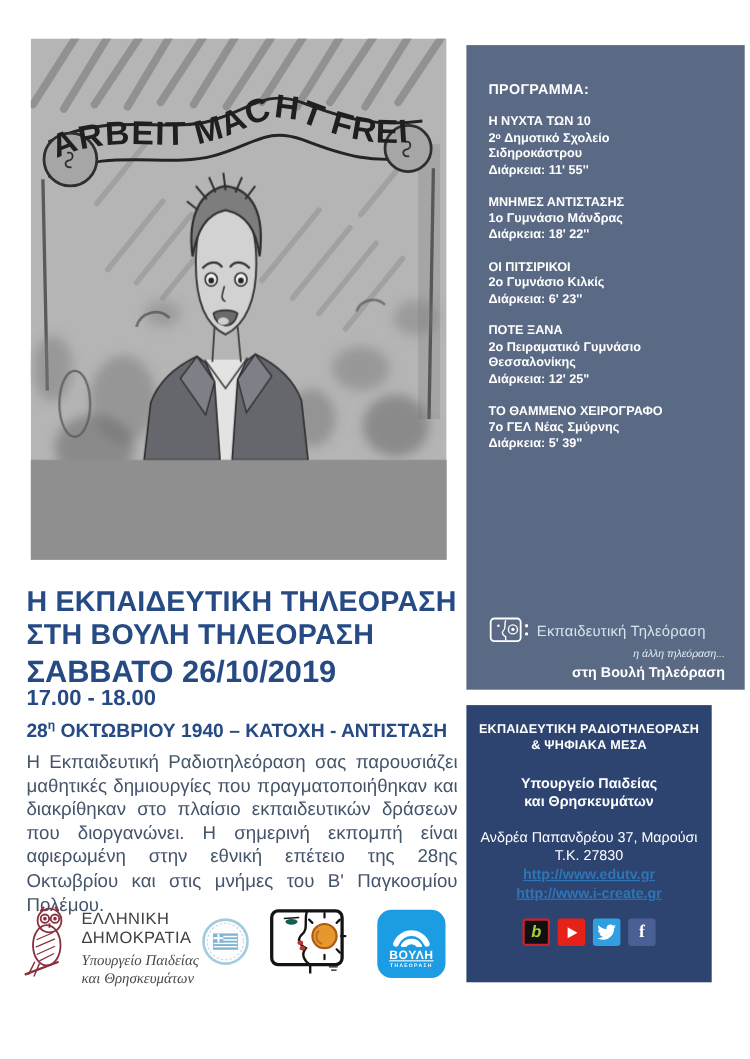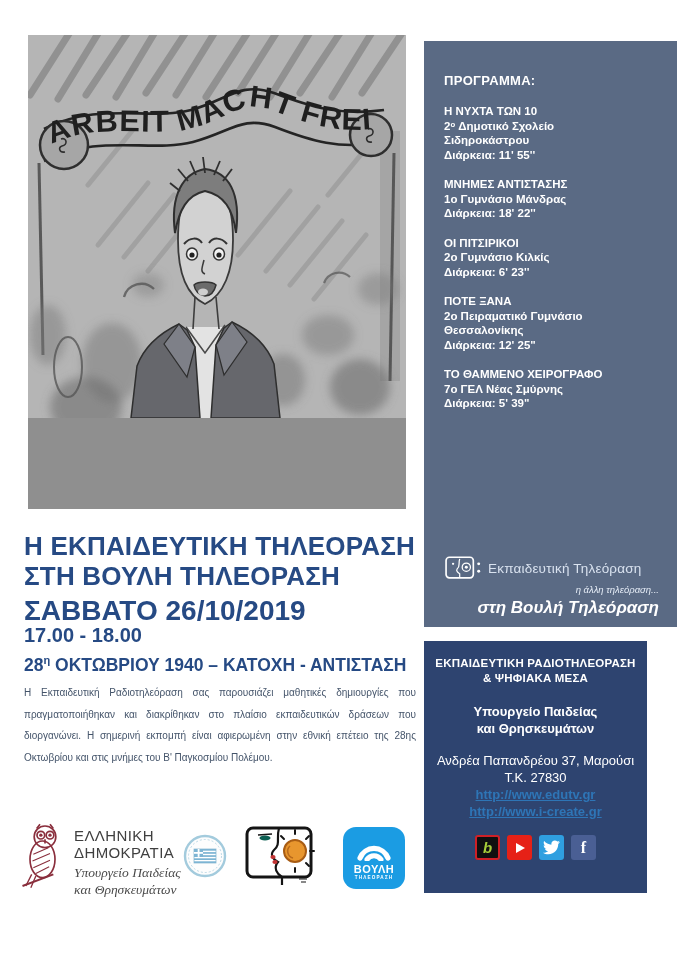--- a/index.html
+++ b/index.html
@@ -10,48 +10,48 @@
   .abs{position:absolute;}
 
   
   #illustration{left:28px;top:35px;width:378px;height:474px;}
   #title-block{left:24px;top:531px;width:400px;color:var(--accent_navy,#264a84);}
   .title-line{font-size:26px;line-height:30px;font-weight:bold;letter-spacing:.2px;}
   .date-line{font-size:28px;line-height:25px;font-weight:bold;margin-top:7px;}
   .time-line{font-size:20px;line-height:25px;font-weight:bold;}
   #subtitle{left:24px;top:654px;width:400px;font-size:17.5px;font-weight:bold;color:var(--accent_navy,#264a84);}
   #subtitle sup{font-size:11px;}
-  #body-par{left:24px;top:682px;width:392px;font-size:10px;line-height:21.6px;
+  #body-par{left:24px;top:682px;width:392px;font-size:17px;line-height:21.6px;
     text-align:justify;color:var(--body_text,#44546a);}
 
   
   #owl-logo{left:20px;top:822px;}
   #ministry-text{left:74px;top:827px;width:130px;color:#474747;}
   #ministry-text .l1{font-size:15px;letter-spacing:.4px;color:#3f3f3f;}
   #ministry-text .l2,#ministry-text .l3{font-family:"Liberation Serif",serif;font-style:italic;
     font-size:13.5px;line-height:17px;color:#4a4a4a;}
   #ministry-text .l2{margin-top:3px;}
   #greek-emblem{left:183px;top:834px;}
   #tv-sketch-logo{left:243px;top:821px;}
   #vouli-logo{left:343px;top:827px;width:62px;height:62px;border-radius:13px;
     background:var(--vouli_blue,#1b9ce3);display:flex;flex-direction:column;align-items:center;justify-content:center;}
-  #vouli-logo .v1{color:#fff;font-weight:bold;font-size:11px;letter-spacing:.5px;margin-top:2px;}
+  #vouli-logo .v1{color:#fff;font-weight:bold;font-size:11px;letter-spacing:.5px;margin-top:2px;text-decoration:underline;}
   #vouli-logo .v2{color:#fff;font-weight:bold;font-size:4.6px;letter-spacing:1.2px;}
 
   
   #sidebar{left:424px;top:41px;width:253px;height:586px;background:var(--sidebar_bg,#5a6a84);
     color:#fff;box-sizing:border-box;padding:32px 16px 0 20px;}
   #program-heading{font-size:13px;font-weight:bold;letter-spacing:.3px;margin-bottom:16px;}
   .entry{margin-bottom:15px;font-size:11.5px;line-height:14.5px;font-weight:bold;}
   .entry .school{white-space:pre-line;}
   #sidebar-logo{position:absolute;left:20px;right:18px;bottom:9px;}
   #sidebar-logo .row{display:flex;align-items:center;gap:6px;}
   #sidebar-logo .name{font-size:13.5px;color:#d9e2ef;letter-spacing:.2px;}
   #sidebar-logo .tagline{text-align:right;font-style:italic;font-size:9.5px;color:#e6edf7;margin-top:1px;}
-  #sidebar-logo .subline{text-align:right;font-style:italic;font-weight:bold;font-size:17px;color:#ffffff;margin-top:3px;}
+  #sidebar-logo .subline{text-align:right;font-weight:bold;font-size:13px;color:#ffffff;margin-top:3px;}
 
   
   #contact-box{left:424px;top:641px;width:223px;height:252px;background:var(--contact_bg,#2e4470);
     color:#fff;box-sizing:border-box;text-align:center;padding-top:15px;}
   #contact-box .h{font-size:11.5px;font-weight:bold;line-height:15px;letter-spacing:.2px;}
   #contact-box .org{margin-top:17px;font-size:13px;font-weight:bold;line-height:17px;}
   #contact-box .addr{margin-top:15px;font-size:13px;line-height:17px;}
   .contact-link{display:block;font-size:13px;line-height:17px;font-weight:bold;
     color:var(--link_blue,#2e75b6);text-decoration:underline;}
   #social-row{margin-top:15px;display:flex;justify-content:center;gap:7px;}

